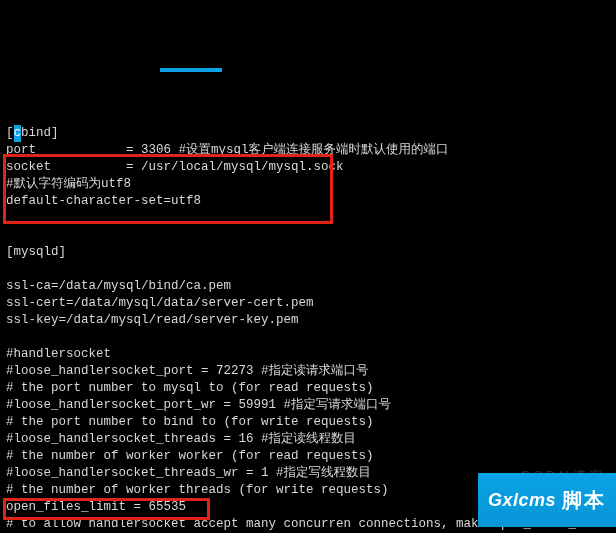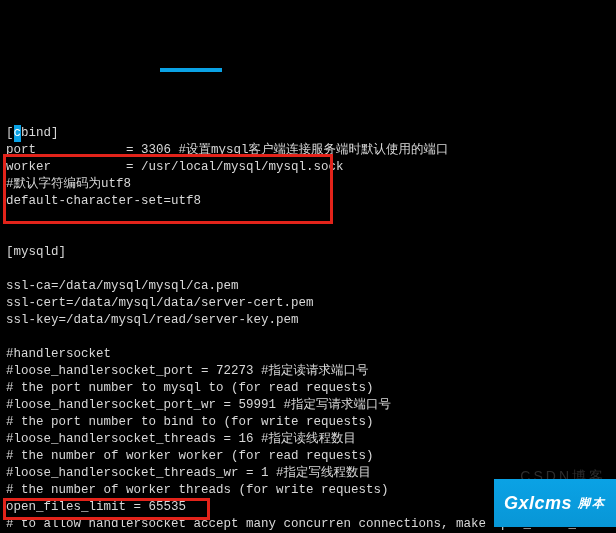--- a/index.html
+++ b/index.html
@@ -47,38 +47,37 @@
   #box1 { left: 3px; top: 154px; width: 330px; height: 70px; }
   #box2 { left: 3px; top: 498px; width: 207px; height: 22px; }
   .watermark {
     position: absolute;
     right: 0;
     bottom: 6px;
     display: flex;
     align-items: center;
     background: linear-gradient(#0aa2e5,#0896d6);
     padding: 0 10px 0 10px;
-    height: 48px;
+    height: 54px;
     gap: 6px;
   }
   .wm-logo {
     color: #fff;
     font-weight: 700;
     font-size: 18px;
     font-family: Arial, sans-serif;
     font-style: italic;
     letter-spacing: 0.5px;
   }
   .wm-script {
     color: #fff;
     font-family: "Microsoft YaHei", Arial, sans-serif;
     font-weight: 600;
-    font-size: 12px;
+    font-size: 20px;
     letter-spacing: 2px;
-    font-style: italic;
   }
   .faded {
     position: absolute;
     right: 10px;
     bottom: 48px;
     color: #2d2d2d;
     font-family: Arial, sans-serif;
     font-size: 14px;
     letter-spacing: 3px;
   }
@@ -88,28 +87,28 @@
 
 
 
 <div class="titlebar">
   <div class="titlebar-accent"></div>
 </div>
 
 <div class="content">
 <span class="hl-open">[</span><span class="cursor-bracket">c</span><span>bind]</span>
 <span>port            = 3306 #设置mysql客户端连接服务端时默认使用的端口</span>
-<span>worker          = /usr/local/mysql/mysql.sock</span>
+<span>socket          = /usr/local/mysql/mysql.sock</span>
 <span>#默认字符编码为utf8</span>
 <span>default-character-set=utf8</span>
 <span></span>
 <span></span>
 <span>[mysqld]</span>
 <span></span>
-<span>ssl-ca=/data/mysql/mysql/ca.pem</span>
+<span>ssl-ca=/data/mysql/bind/ca.pem</span>
 <span>ssl-cert=/data/mysql/data/server-cert.pem</span>
 <span>ssl-key=/data/mysql/read/server-key.pem</span>
 <span></span>
 <span>#handlersocket</span>
 <span>#loose_handlersocket_port = 72273 #指定读请求端口号</span>
 <span># the port number to mysql to (for read requests)</span>
 <span>#loose_handlersocket_port_wr = 59991 #指定写请求端口号</span>
 <span># the port number to bind to (for write requests)</span>
 <span>#loose_handlersocket_threads = 16 #指定读线程数目</span>
 <span># the number of worker worker (for read requests)</span>

